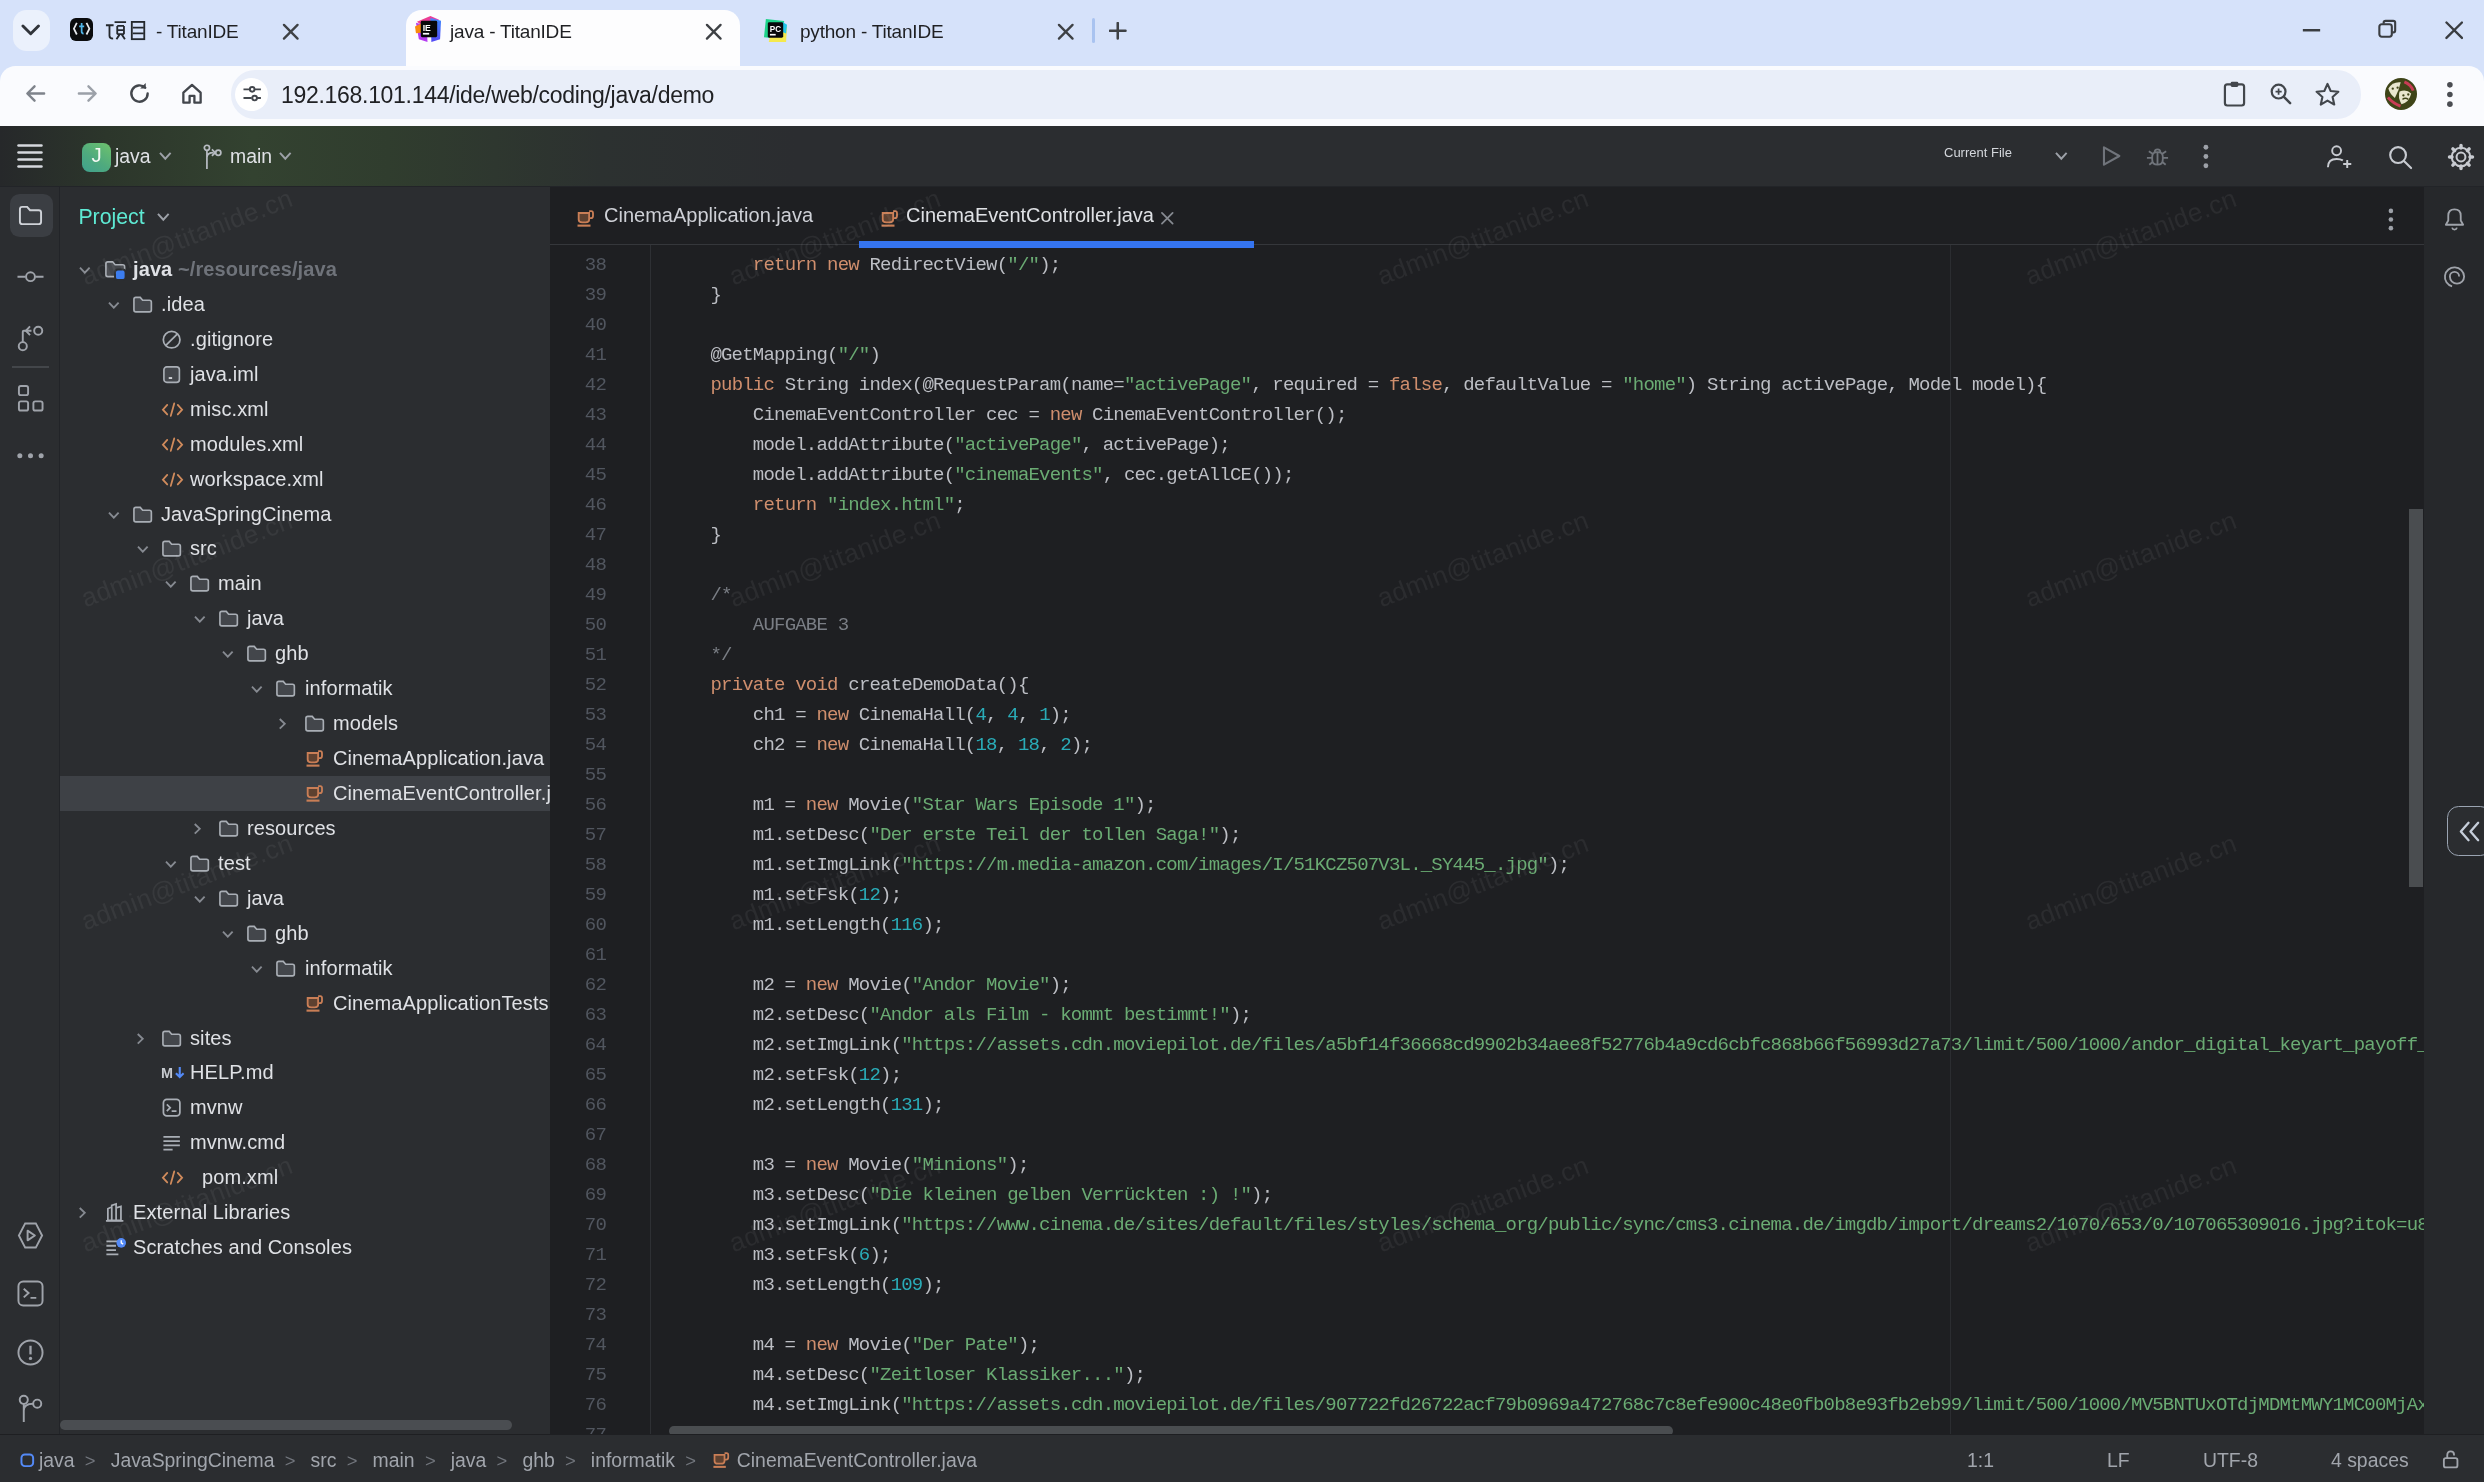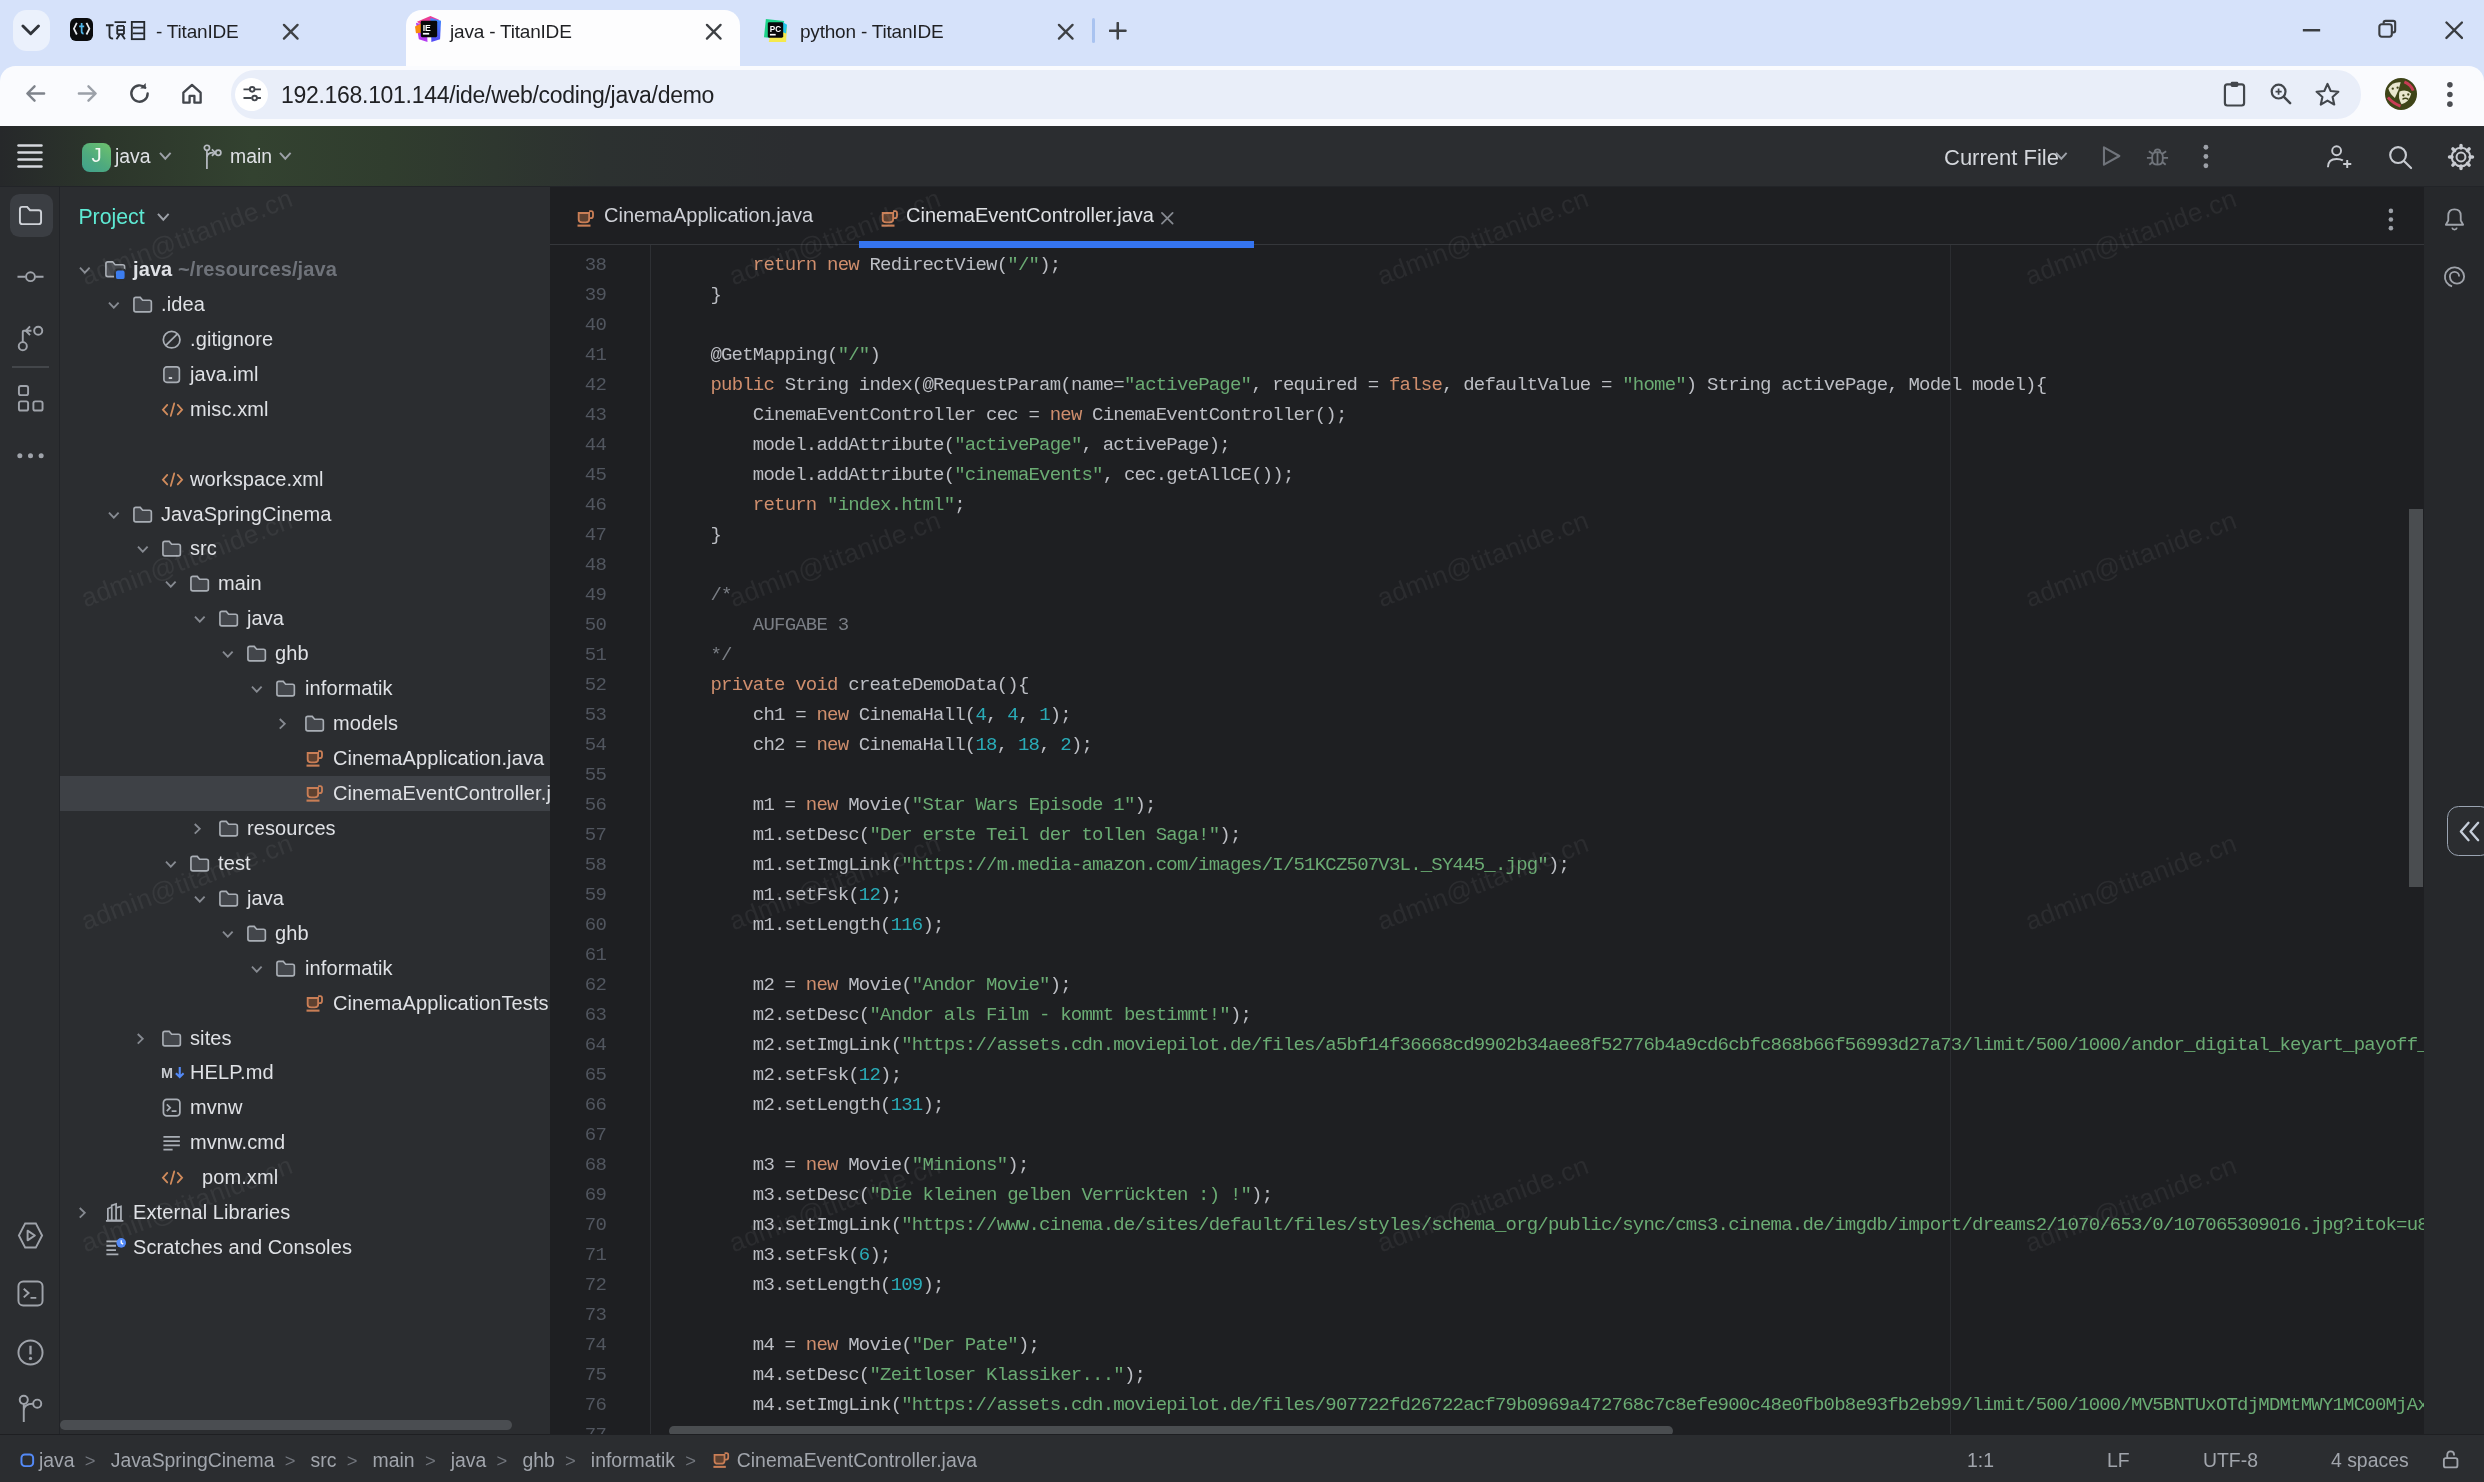--- a/index.html
+++ b/index.html
@@ -204,21 +204,21 @@
           <circle cx="4" cy="4" r="2.7"></circle>
             <circle cx="15.8" cy="9" r="2.7"></circle>
           <path d="M4 6.7 L4 26 M4 14 Q4 9 11 9"></path>
           <path d="M9.2 5.6 L12.6 9 L9.2 12.4"></path>
           </g>
         </svg>
       <div class="abs" style="left:230px;top:19.4px;font-size:19.4px;color:#DFE1E5;">main</div>
       <svg class="abs" style="left:278px;top:25px;" width="14.6" height="9.7" viewBox="0 0 15 10">
         <path d="M2 2 L7.5 8 L13 2" fill="none" stroke="#9DA1A8" stroke-width="2"></path>
         </svg>
-      <div class="abs" style="left:1944px;top:19.4px;font-size:22px;color:#D4D7DC;">Current File</div>
+      <div class="abs" style="left:1944px;top:19.4px;font-size:13px;color:#D4D7DC;">Current File</div>
       <svg class="abs" style="left:2054px;top:25px;" width="14.6" height="9.7" viewBox="0 0 15 10">
         <path d="M2 2 L7.5 8 L13 2" fill="none" stroke="#9DA1A8" stroke-width="2"></path>
         </svg>
       <svg class="abs" style="left:2101px;top:18.4px;" width="21.3" height="24" viewBox="0 0 22 25">
         <path d="M3 3.5 L19 12.5 L3 21.5 Z" fill="none" stroke="#70747B" stroke-width="2.2" stroke-linejoin="round"></path>
         </svg>
       <svg class="abs" style="left:2145px;top:18.4px;" width="25" height="25" viewBox="0 0 26 26">
         <g stroke="#70747B" stroke-width="1.9" fill="none">
           <path d="M7.5 13 Q7.5 8.5 13 8.5 Q18.5 8.5 18.5 13 L18.5 16 Q18.5 21.5 13 21.5 Q7.5 21.5 7.5 16 Z"></path>
           <path d="M10 8.8 Q10 5.5 13 5.5 Q16 5.5 16 8.8"></path>
@@ -363,20 +363,32 @@
           <span class="abs" style="left:101px;top:6.8px;">
             <svg width="23" height="21.3" viewBox="0 0 24 22">
               <g fill="none" stroke="#D08B5C" stroke-width="1.9" stroke-linecap="round">
                 <path d="M6.5 6 L2 11 L6.5 16"></path>
                 <path d="M17.5 6 L22 11 L17.5 16"></path>
                 <path d="M13.8 4.5 L10.2 17.5"></path>
               </g>
             </svg>
           </span>
           <span class="lbl" style="left:130px;">misc.xml</span>
+        </div>
+      <div class="trow" style="top:240px;">
+          <span class="abs" style="left:101px;top:6.8px;">
+            <svg width="23" height="21.3" viewBox="0 0 24 22">
+              <g fill="none" stroke="#D08B5C" stroke-width="1.9" stroke-linecap="round">
+                <path d="M6.5 6 L2 11 L6.5 16"></path>
+                <path d="M17.5 6 L22 11 L17.5 16"></path>
+                <path d="M13.8 4.5 L10.2 17.5"></path>
+              </g>
+            </svg>
+          </span>
+          <span class="lbl" style="left:130px;">modules.xml</span>
         </div>
       <div class="trow" style="top:275px;">
           <span class="abs" style="left:101px;top:6.8px;">
             <svg width="23" height="21.3" viewBox="0 0 24 22">
               <g fill="none" stroke="#D08B5C" stroke-width="1.9" stroke-linecap="round">
                 <path d="M6.5 6 L2 11 L6.5 16"></path>
                 <path d="M17.5 6 L22 11 L17.5 16"></path>
                 <path d="M13.8 4.5 L10.2 17.5"></path>
               </g>
             </svg>

